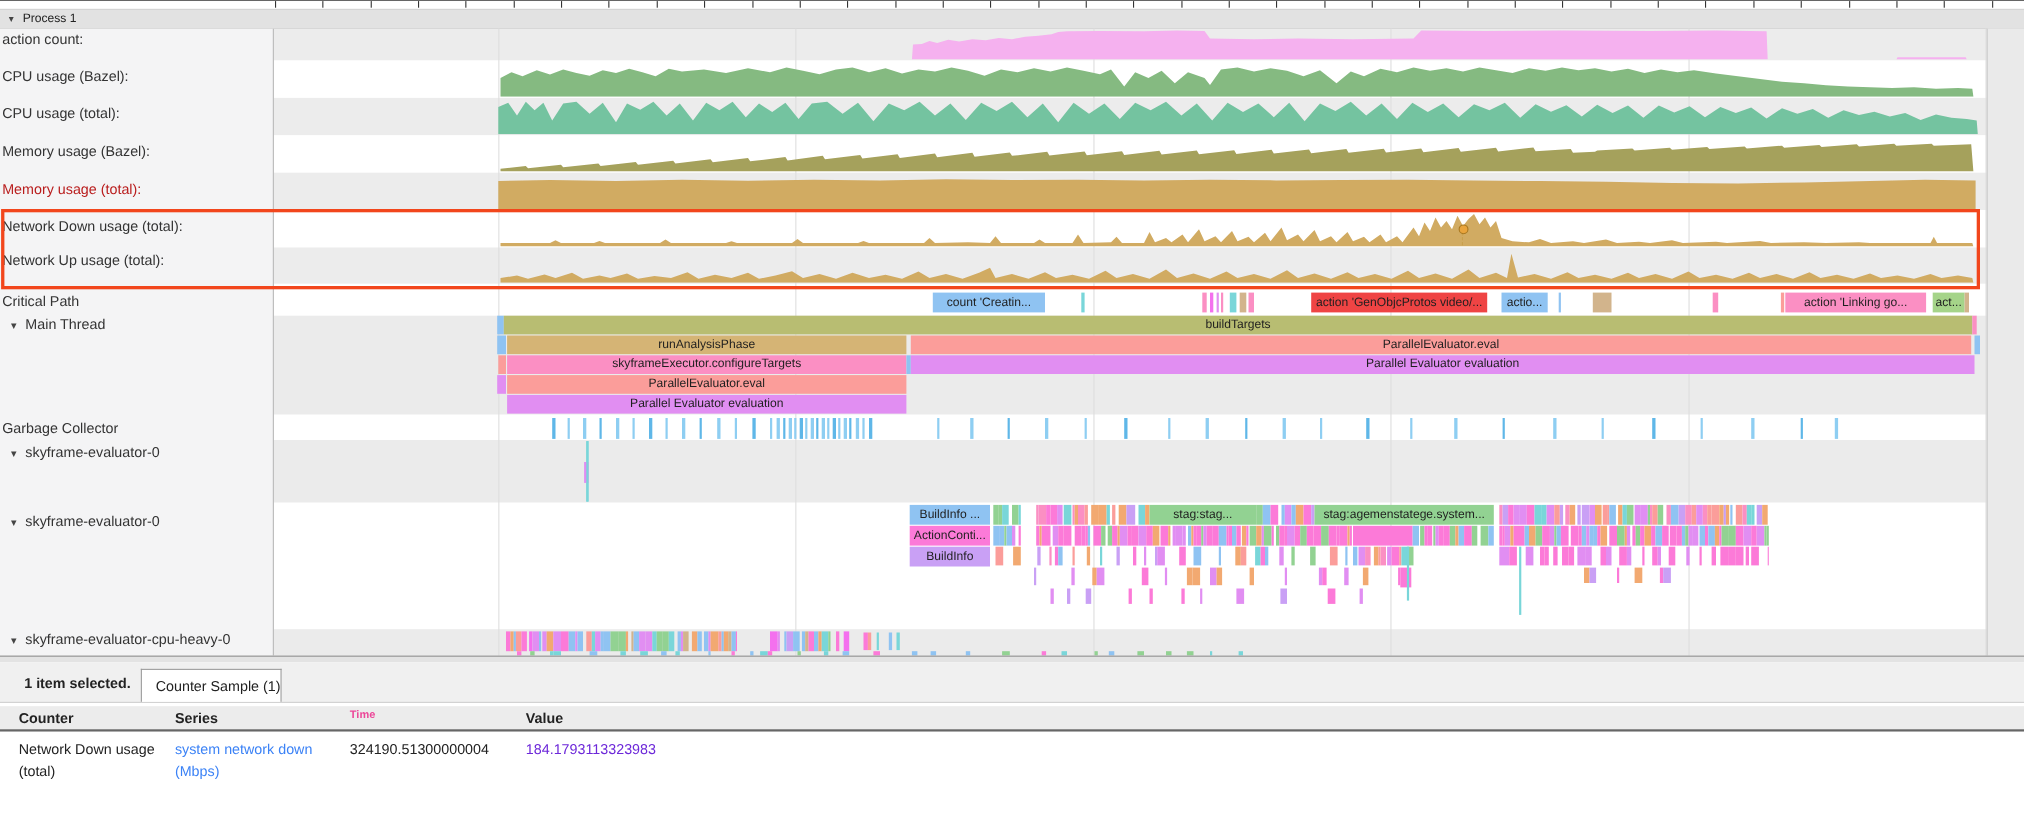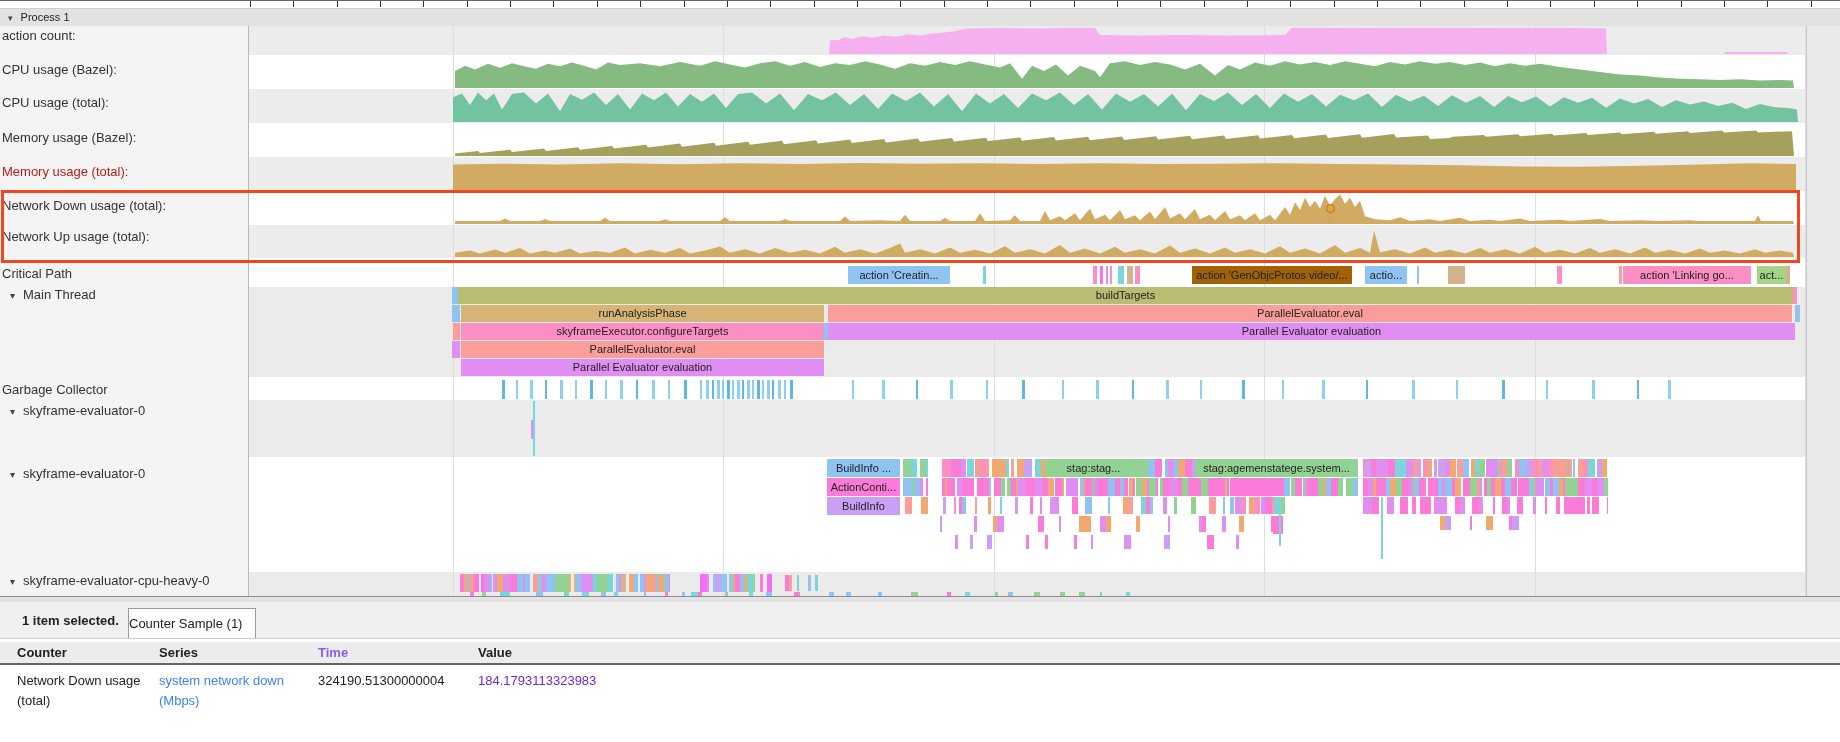--- a/index.html
+++ b/index.html
@@ -96,30 +96,30 @@
       </svg>
       <svg width="1840" height="31" viewBox="0 0 1840 31" style="position: absolute; left: 0px; top: 158px;">
         <polygon points="453,31.0 453,5.6 500,4.7 560,5.6 620,4.3 680,5.3 740,4.3 800,5.0 860,4.0 920,4.7 980,4.3 1040,5.0 1100,4.3 1160,5.0 1220,4.7 1280,4.3 1340,5.0 1400,5.6 1460,6.2 1520,7.4 1580,7.8 1640,6.8 1700,5.6 1750,4.3 1796,5.0 1796,31.0" fill="#d1ab62"></polygon>
       </svg>
       <svg width="1840" height="31" viewBox="0 0 1840 31" style="position: absolute; left: 0px; top: 192px;">
         <polygon points="455,31.0 455,27.9 500,27.9 505,25.4 510,27.9 540,27.9 545,26.0 550,27.9 600,27.9 605,24.8 610,27.9 660,27.9 665,26.3 670,27.9 720,27.9 725,24.2 730,27.9 780,27.9 785,26.0 790,27.9 840,27.9 845,23.3 850,27.9 880,27.3 900,27.9 905,21.7 910,27.9 940,27.9 945,24.8 950,27.9 975,27.9 980,20.2 985,27.9 1010,27.3 1015,22.3 1020,27.9 1040,27.9 1045,18.0 1050,27.3 1060,23.3 1065,27.3 1075,20.2 1080,27.3 1090,15.5 1095,26.3 1105,21.7 1110,27.3 1120,17.1 1125,26.3 1135,22.3 1140,27.3 1150,18.6 1155,26.3 1165,13.9 1170,25.4 1180,20.2 1185,26.3 1195,16.1 1200,26.3 1210,21.7 1215,27.3 1225,18.0 1230,26.3 1240,22.3 1245,27.3 1255,20.2 1260,27.3 1270,21.7 1275,27.3 1285,13.9 1290,21.7 1295,9.3 1300,17.1 1305,4.7 1310,13.9 1315,7.8 1320,15.5 1325,3.1 1330,12.4 1335,6.2 1340,1.6 1345,10.8 1350,4.7 1355,13.9 1360,7.8 1365,23.3 1375,26.3 1390,27.3 1400,24.2 1410,27.9 1430,26.3 1440,27.9 1460,24.8 1470,27.9 1490,26.7 1500,27.9 1520,25.4 1530,27.9 1560,26.7 1570,27.9 1600,26.0 1610,27.9 1640,27.3 1660,27.9 1690,27.3 1700,27.9 1755,27.9 1758,22.3 1761,27.9 1793,27.9 1794,31.0" fill="#d1ab62"></polygon>
       </svg>
       <svg width="1840" height="30" viewBox="0 0 1840 30" style="position: absolute; left: 0px; top: 226px;">
         <polygon points="455,30.0 455,25.8 470,23.4 480,26.4 495,22.5 505,25.8 520,21.0 530,26.4 545,23.4 555,25.8 570,21.6 580,26.4 595,24.0 610,25.8 625,20.4 635,26.4 650,22.8 665,25.8 680,21.0 690,26.4 705,23.4 720,19.5 730,25.8 745,22.2 760,26.4 775,21.0 790,25.8 805,22.8 820,26.4 835,19.8 845,25.8 860,22.2 875,26.4 890,21.0 900,16.5 905,25.8 920,22.2 935,26.4 950,20.4 960,25.8 975,22.8 990,26.4 1005,19.2 1015,25.8 1030,22.2 1045,26.4 1060,18.0 1070,25.8 1085,21.6 1100,26.4 1115,19.8 1125,25.8 1140,22.2 1155,26.4 1170,18.6 1180,25.8 1195,21.6 1210,26.4 1225,20.4 1235,25.8 1250,22.2 1265,26.4 1280,19.2 1290,25.8 1305,21.6 1320,26.4 1335,18.0 1345,25.8 1360,21.0 1370,25.8 1374,3.6 1380,25.2 1395,22.2 1410,26.4 1425,20.4 1435,25.8 1450,22.8 1465,26.4 1480,21.0 1490,25.8 1505,22.2 1520,26.4 1535,19.8 1545,25.8 1560,22.8 1575,26.4 1590,21.0 1600,25.8 1615,22.2 1630,26.4 1645,20.4 1655,25.8 1670,22.8 1685,26.4 1700,21.6 1710,25.8 1725,23.4 1740,26.4 1755,22.2 1765,25.8 1780,23.4 1793,25.8 1794,30.0" fill="#d1ab62"></polygon>
       </svg>
-      <div class="slice" style="left: 848px; top: 265px; width: 102px; height: 18px; background: rgb(143, 195, 242); line-height: 18px; position: absolute;">action 'Creatin...</div>
+      <div class="slice" style="left: 848px; top: 265px; width: 102px; height: 18px; background: rgb(143, 195, 242); line-height: 18px; position: absolute;">count 'Creatin...</div>
       <div class="slice" style="left: 983px; top: 265px; width: 3px; height: 18px; background: rgb(121, 214, 217); line-height: 18px; position: absolute;"></div>
       <div class="slice" style="left: 1093px; top: 265px; width: 4px; height: 18px; background: rgb(251, 143, 195); line-height: 18px; position: absolute;"></div>
       <div class="slice" style="left: 1100px; top: 265px; width: 3px; height: 18px; background: rgb(244, 112, 238); line-height: 18px; position: absolute;"></div>
       <div class="slice" style="left: 1106px; top: 265px; width: 2px; height: 18px; background: rgb(225, 142, 242); line-height: 18px; position: absolute;"></div>
       <div class="slice" style="left: 1110px; top: 265px; width: 2px; height: 18px; background: rgb(251, 143, 195); line-height: 18px; position: absolute;"></div>
       <div class="slice" style="left: 1118px; top: 265px; width: 6px; height: 18px; background: rgb(121, 214, 217); line-height: 18px; position: absolute;"></div>
       <div class="slice" style="left: 1127px; top: 265px; width: 6px; height: 18px; background: rgb(210, 180, 140); line-height: 18px; position: absolute;"></div>
       <div class="slice" style="left: 1135px; top: 265px; width: 5px; height: 18px; background: rgb(251, 143, 195); line-height: 18px; position: absolute;"></div>
-      <div class="slice" style="left: 1192px; top: 265px; width: 160px; height: 18px; background: #a16207; line-height: 18px; position: absolute;">action 'GenObjcProtos video/...</div>
+      <div class="slice" style="left: 1192px; top: 265px; width: 160px; height: 18px; background: #ef4444; line-height: 18px; position: absolute;">action 'GenObjcProtos video/...</div>
       <div class="slice" style="left: 1365px; top: 265px; width: 42px; height: 18px; background: rgb(143, 195, 242); line-height: 18px; position: absolute;">actio...</div>
       <div class="slice" style="left: 1417px; top: 265px; width: 2px; height: 18px; background: rgb(143, 195, 242); line-height: 18px; position: absolute;"></div>
       <div class="slice" style="left: 1448px; top: 265px; width: 17px; height: 18px; background: rgb(210, 180, 140); line-height: 18px; position: absolute;"></div>
       <div class="slice" style="left: 1557px; top: 265px; width: 5px; height: 18px; background: rgb(251, 143, 195); line-height: 18px; position: absolute;"></div>
       <div class="slice" style="left: 1619px; top: 265px; width: 3px; height: 18px; background: rgb(251, 157, 154); line-height: 18px; position: absolute;"></div>
       <div class="slice" style="left: 1623px; top: 265px; width: 128px; height: 18px; background: rgb(251, 143, 195); line-height: 18px; position: absolute;">action 'Linking go...</div>
       <div class="slice" style="left: 1757px; top: 265px; width: 29px; height: 18px; background: rgb(165, 212, 137); line-height: 18px; position: absolute;">act...</div>
       <div class="slice" style="left: 1786px; top: 265px; width: 4px; height: 18px; background: rgb(210, 180, 140); line-height: 18px; position: absolute;"></div>
       <div class="slice" style="left: 452px; top: 286px; width: 6px; height: 17px; background: rgb(143, 195, 242); line-height: 17px; position: absolute;"></div>
       <div class="slice" style="left: 458px; top: 286px; width: 1335px; height: 17px; background: rgb(184, 189, 114); line-height: 17px; position: absolute;">buildTargets</div>
@@ -638,27 +638,27 @@
       <div style="left: 1px; top: 189px; width: 1799px; height: 73px; border: 3px solid rgb(242, 70, 28); box-sizing: border-box; pointer-events: none; position: absolute;"></div>
       <div style="left: 1px; top: 636px; width: 603px; height: 98px; border: 3px solid rgb(242, 70, 28); box-sizing: border-box; pointer-events: none; position: absolute;"></div>
     </div>
 
   <div class="hdrline" style="top:595px;height:6px;background:#e3e3e3;border-top:1px solid #8f8f8f;border-bottom:1px solid #9a9a9a;position:absolute;"></div>
 
   <div class="abs" id="bottom-panel" style="left:0;top:601px;width:1840px;height:141px;background:#fff;">
     <div class="abs" style="left:0;top:0;width:1840px;height:36px;background:#f0f0f0;border-bottom:1px solid #cfcfcf;">
       <span class="abs bold" style="left:22px;top:11px;font-size:13px;color:#222;">1 item selected.</span>
       <div class="abs" style="left:128px;top:6px;width:128px;height:30px;background:#fff;border:1px solid #9a9a9a;border-bottom:none;
-                  font-size:13px;color:#222;text-align:left;line-height:29px;box-sizing:border-box;">Counter Sample (1)</div>
+                  font-size:13px;color:#222;text-align:right;line-height:29px;box-sizing:border-box;">Counter Sample (1)</div>
     </div>
     <div class="abs" id="sample-table" style="left:0;top:36px;width:1840px;height:105px;">
         <div style="left: 0px; top: 4px; width: 1840px; height: 23px; background: rgb(236, 236, 236); border-bottom: 2px solid rgb(102, 102, 102); box-sizing: border-box; position: absolute;"></div>
         <div style="left: 17px; top: 7px; font-size: 13px; font-weight: bold; color: rgb(34, 34, 34); position: absolute;">Counter</div>
         <div style="left: 159px; top: 7px; font-size: 13px; font-weight: bold; color: rgb(34, 34, 34); position: absolute;">Series</div>
-        <div style="left: 318px; top: 7px; font-size: 13px; font-weight: bold; color: #8b5cf6; position: absolute;">Time</div>
+        <div style="left: 318px; top: 7px; font-size: 10px; font-weight: bold; color: #ec4899; position: absolute;">Time</div>
         <div style="left: 478px; top: 7px; font-size: 13px; font-weight: bold; color: rgb(34, 34, 34); position: absolute;">Value</div>
         <div style="left: 17px; top: 33px; width: 125px; font-size: 13px; color: rgb(34, 34, 34); line-height: 20px; position: absolute;">Network Down usage (total)</div>
         <div style="left: 159px; top: 33px; width: 135px; font-size: 13px; color: #3b82f6; line-height: 20px; position: absolute;">system network down (Mbps)</div>
         <div style="left: 318px; top: 33px; width: 150px; font-size: 13px; color: rgb(34, 34, 34); line-height: 20px; position: absolute;">324190.51300000004</div>
         <div style="left: 478px; top: 33px; width: 150px; font-size: 13px; color: #6d28d9; line-height: 20px; position: absolute;">184.1793113323983</div>
       </div>
   </div>
 </div>
 
 </body></html>

